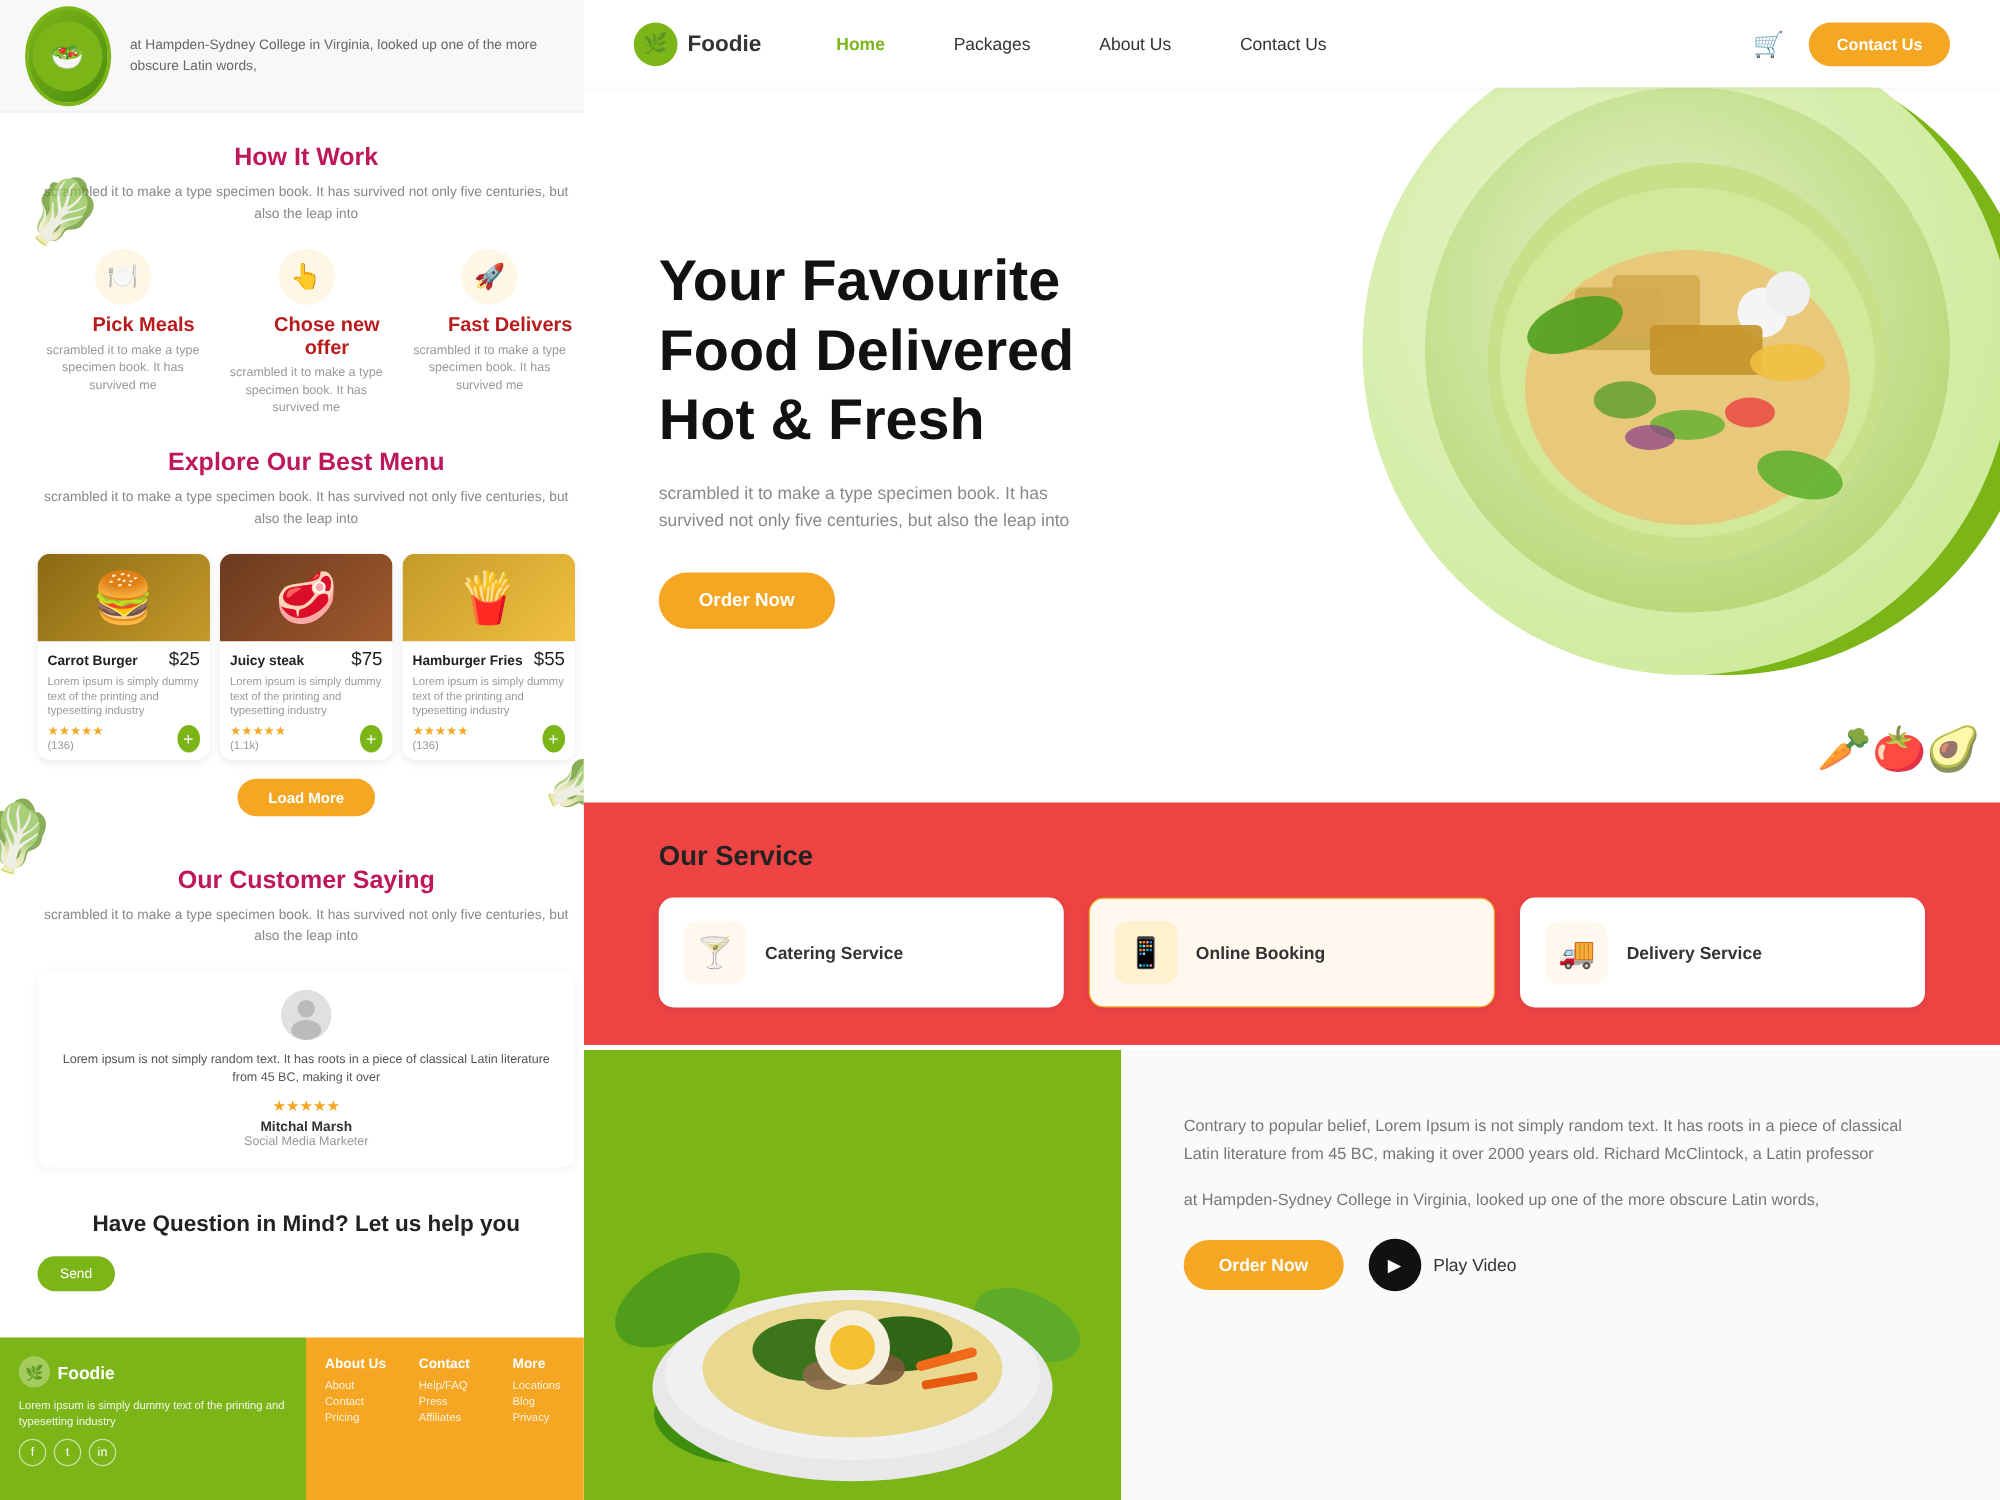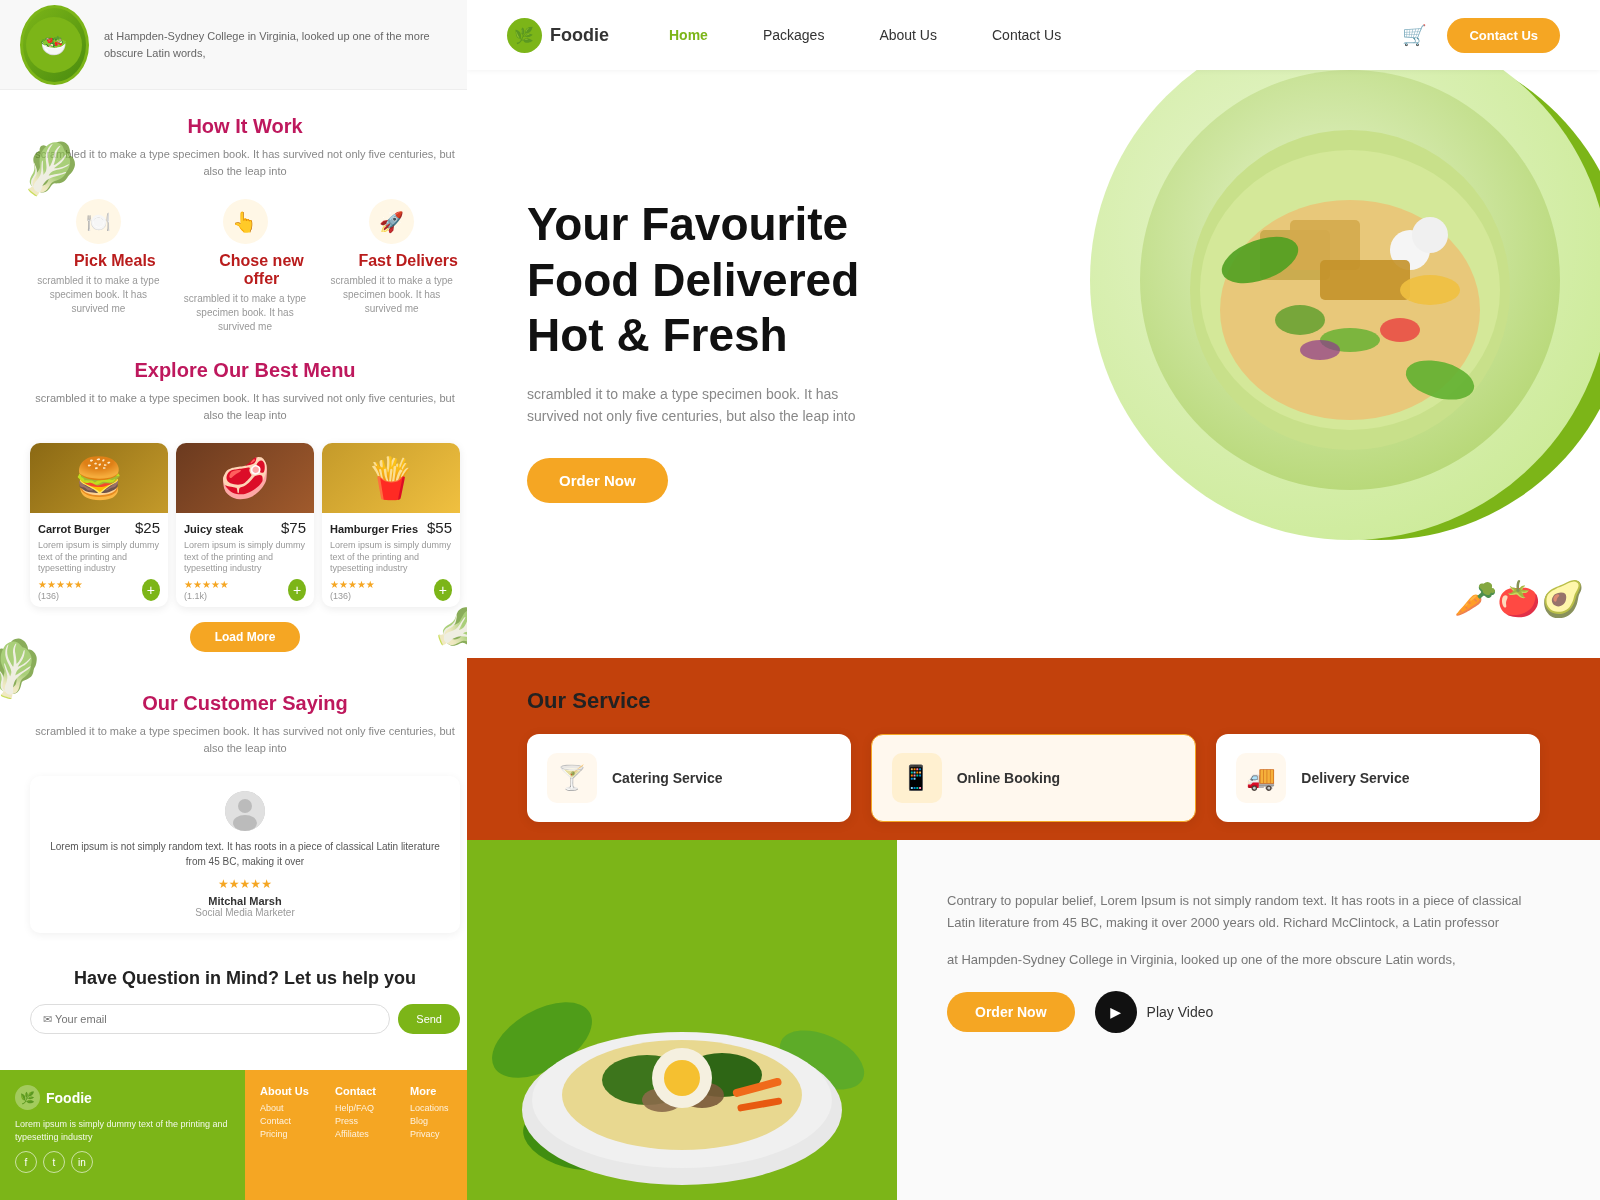--- a/index.html
+++ b/index.html
@@ -356,24 +356,24 @@
       font-weight: 900;
       color: rgba(0,0,0,0.03);
       pointer-events: none;
       z-index: 1;
       letter-spacing: -10px;
     }
 
     
     .services {
       position: absolute;
-      bottom: 348px; left: 0;
+      bottom: 364px; left: 0;
       width: 100%;
       padding: 30px 60px;
-      background: #c2410c;
+      background: #ef4444;
     }
     .services-title {
       font-size: 22px;
       font-weight: 700;
       color: #222;
       margin-bottom: 20px;
     }
     .services-cards { display: flex; gap: 20px; }
     .service-card {
       flex: 1;
@@ -564,21 +564,20 @@
       <div class="testimonial-text">Lorem ipsum is not simply random text. It has roots in a piece of classical Latin literature from 45 BC, making it over</div>
       <div class="testimonial-stars">★★★★★</div>
       <div class="testimonial-name">Mitchal Marsh</div>
       <div class="testimonial-role">Social Media Marketer</div>
     </div>
   </div>
 
   <div class="contact-section">
     <div class="contact-title">Have Question in Mind? Let us help you</div>
     <div class="email-form">
-      <input class="email-input" type="email" placeholder="✉ Your email" style="">
       <button class="send-btn">Send</button>
     </div>
   </div>
 
   <div class="left-footer">
     <div class="footer-left-half">
       <div class="footer-logo">
         <div style="width:25px;height:25px;background:rgba(255,255,255,0.3);border-radius:50%;display:flex;align-items:center;justify-content:center;font-size:12px;">🌿</div>
         <span class="footer-logo-text">Foodie</span>
       </div>

